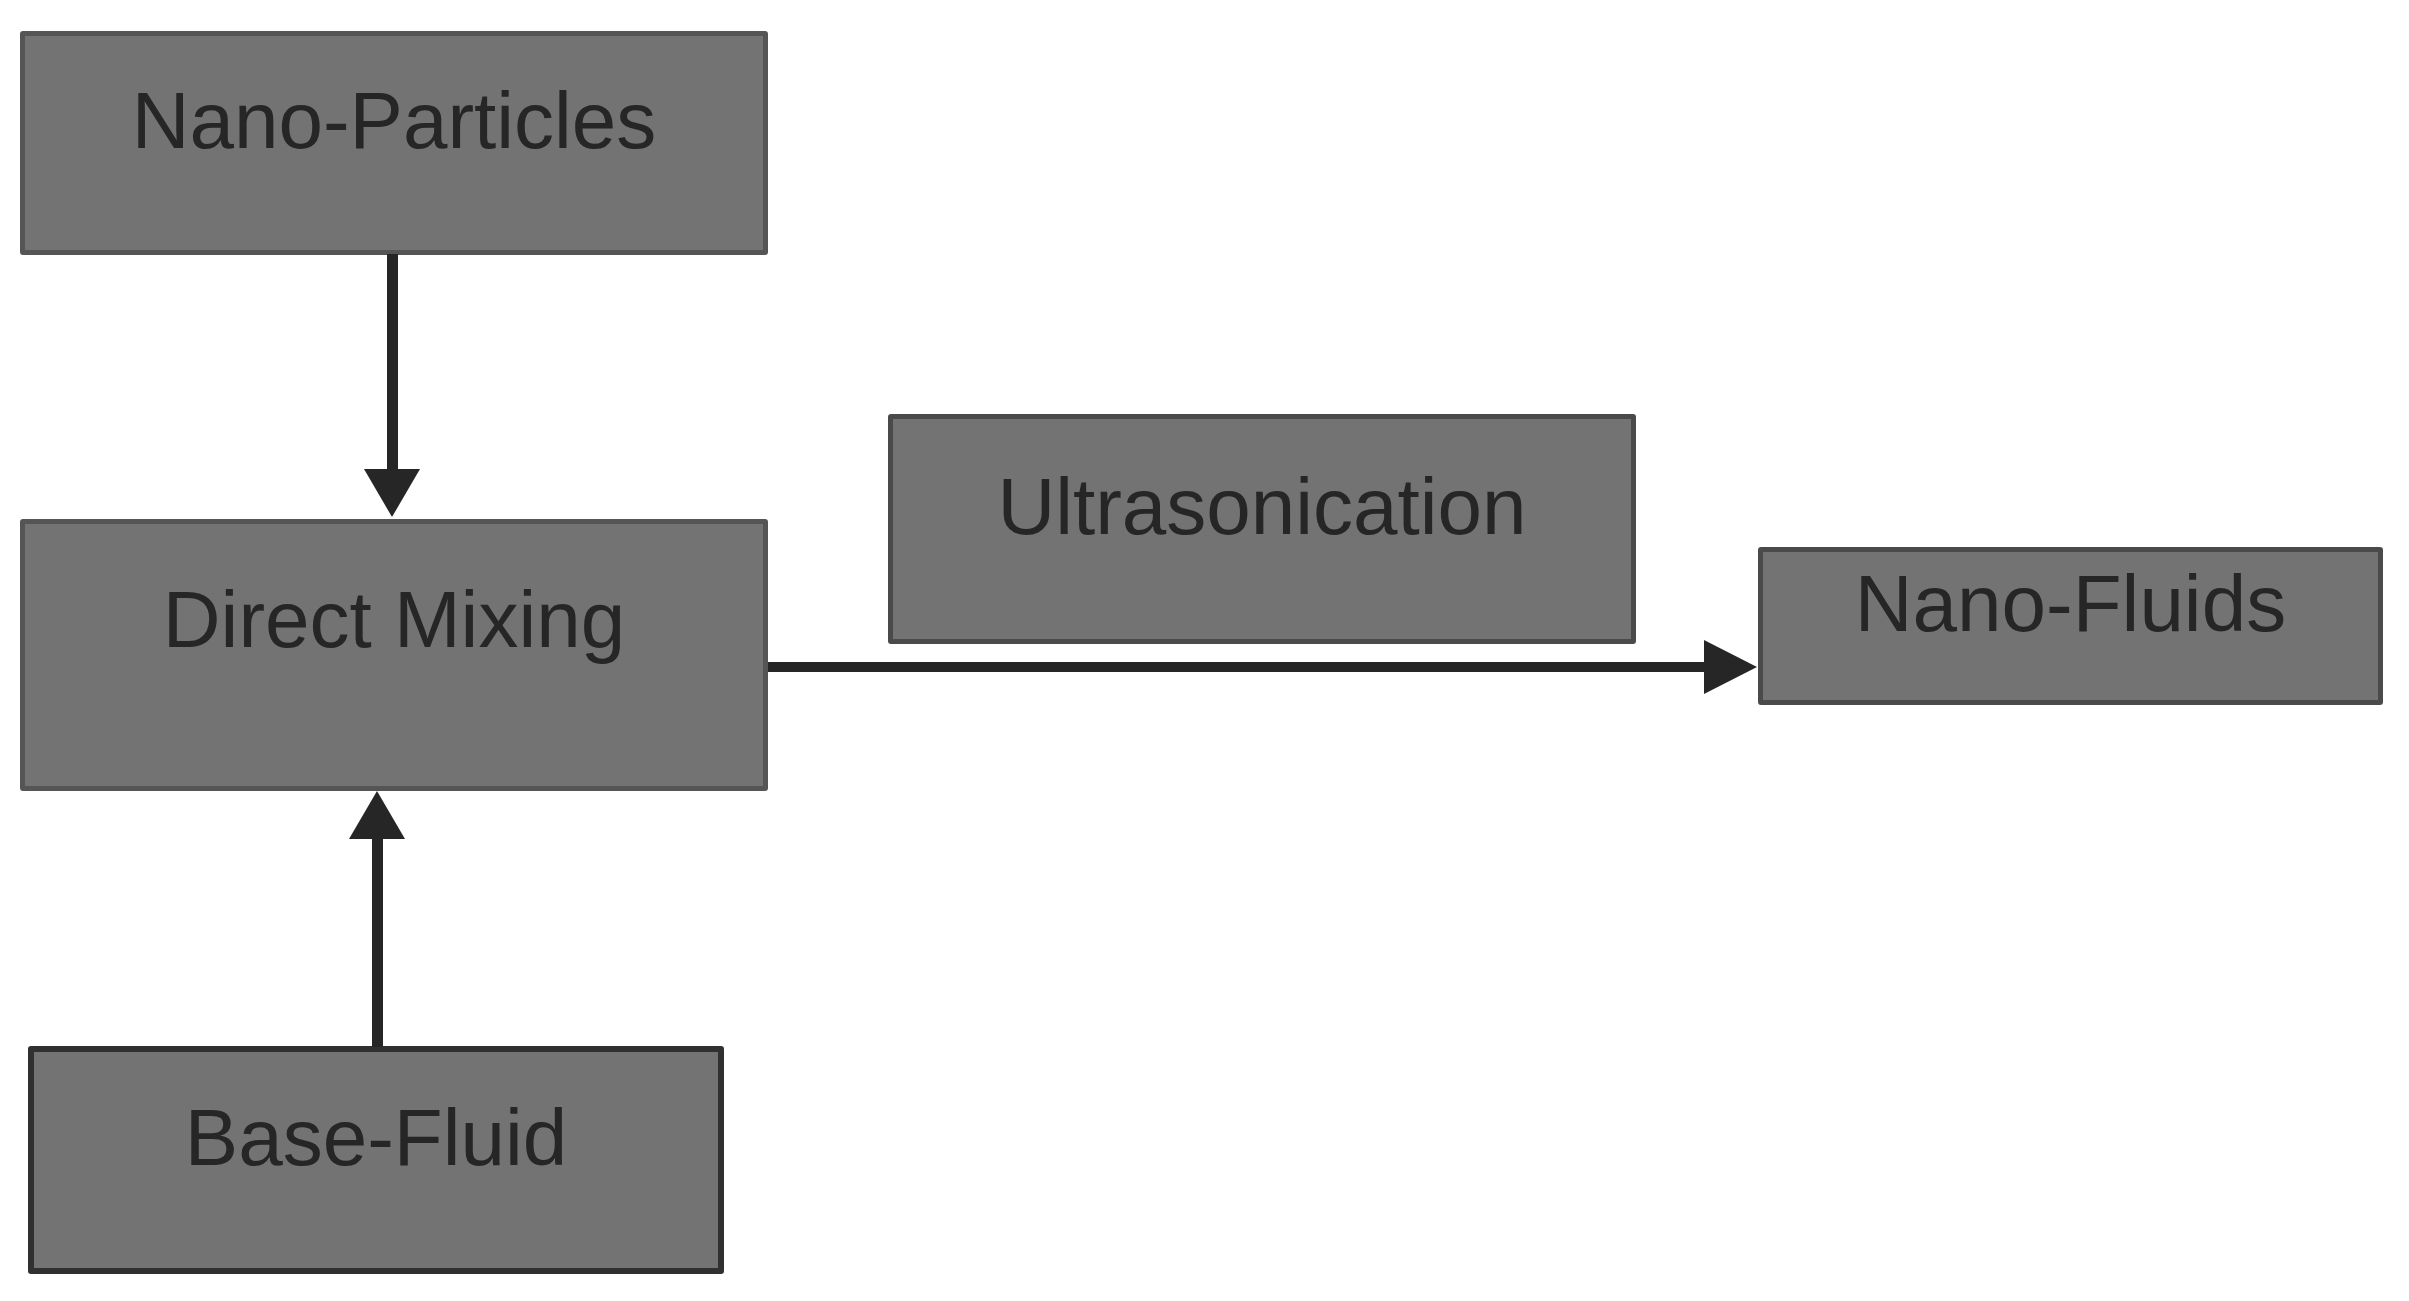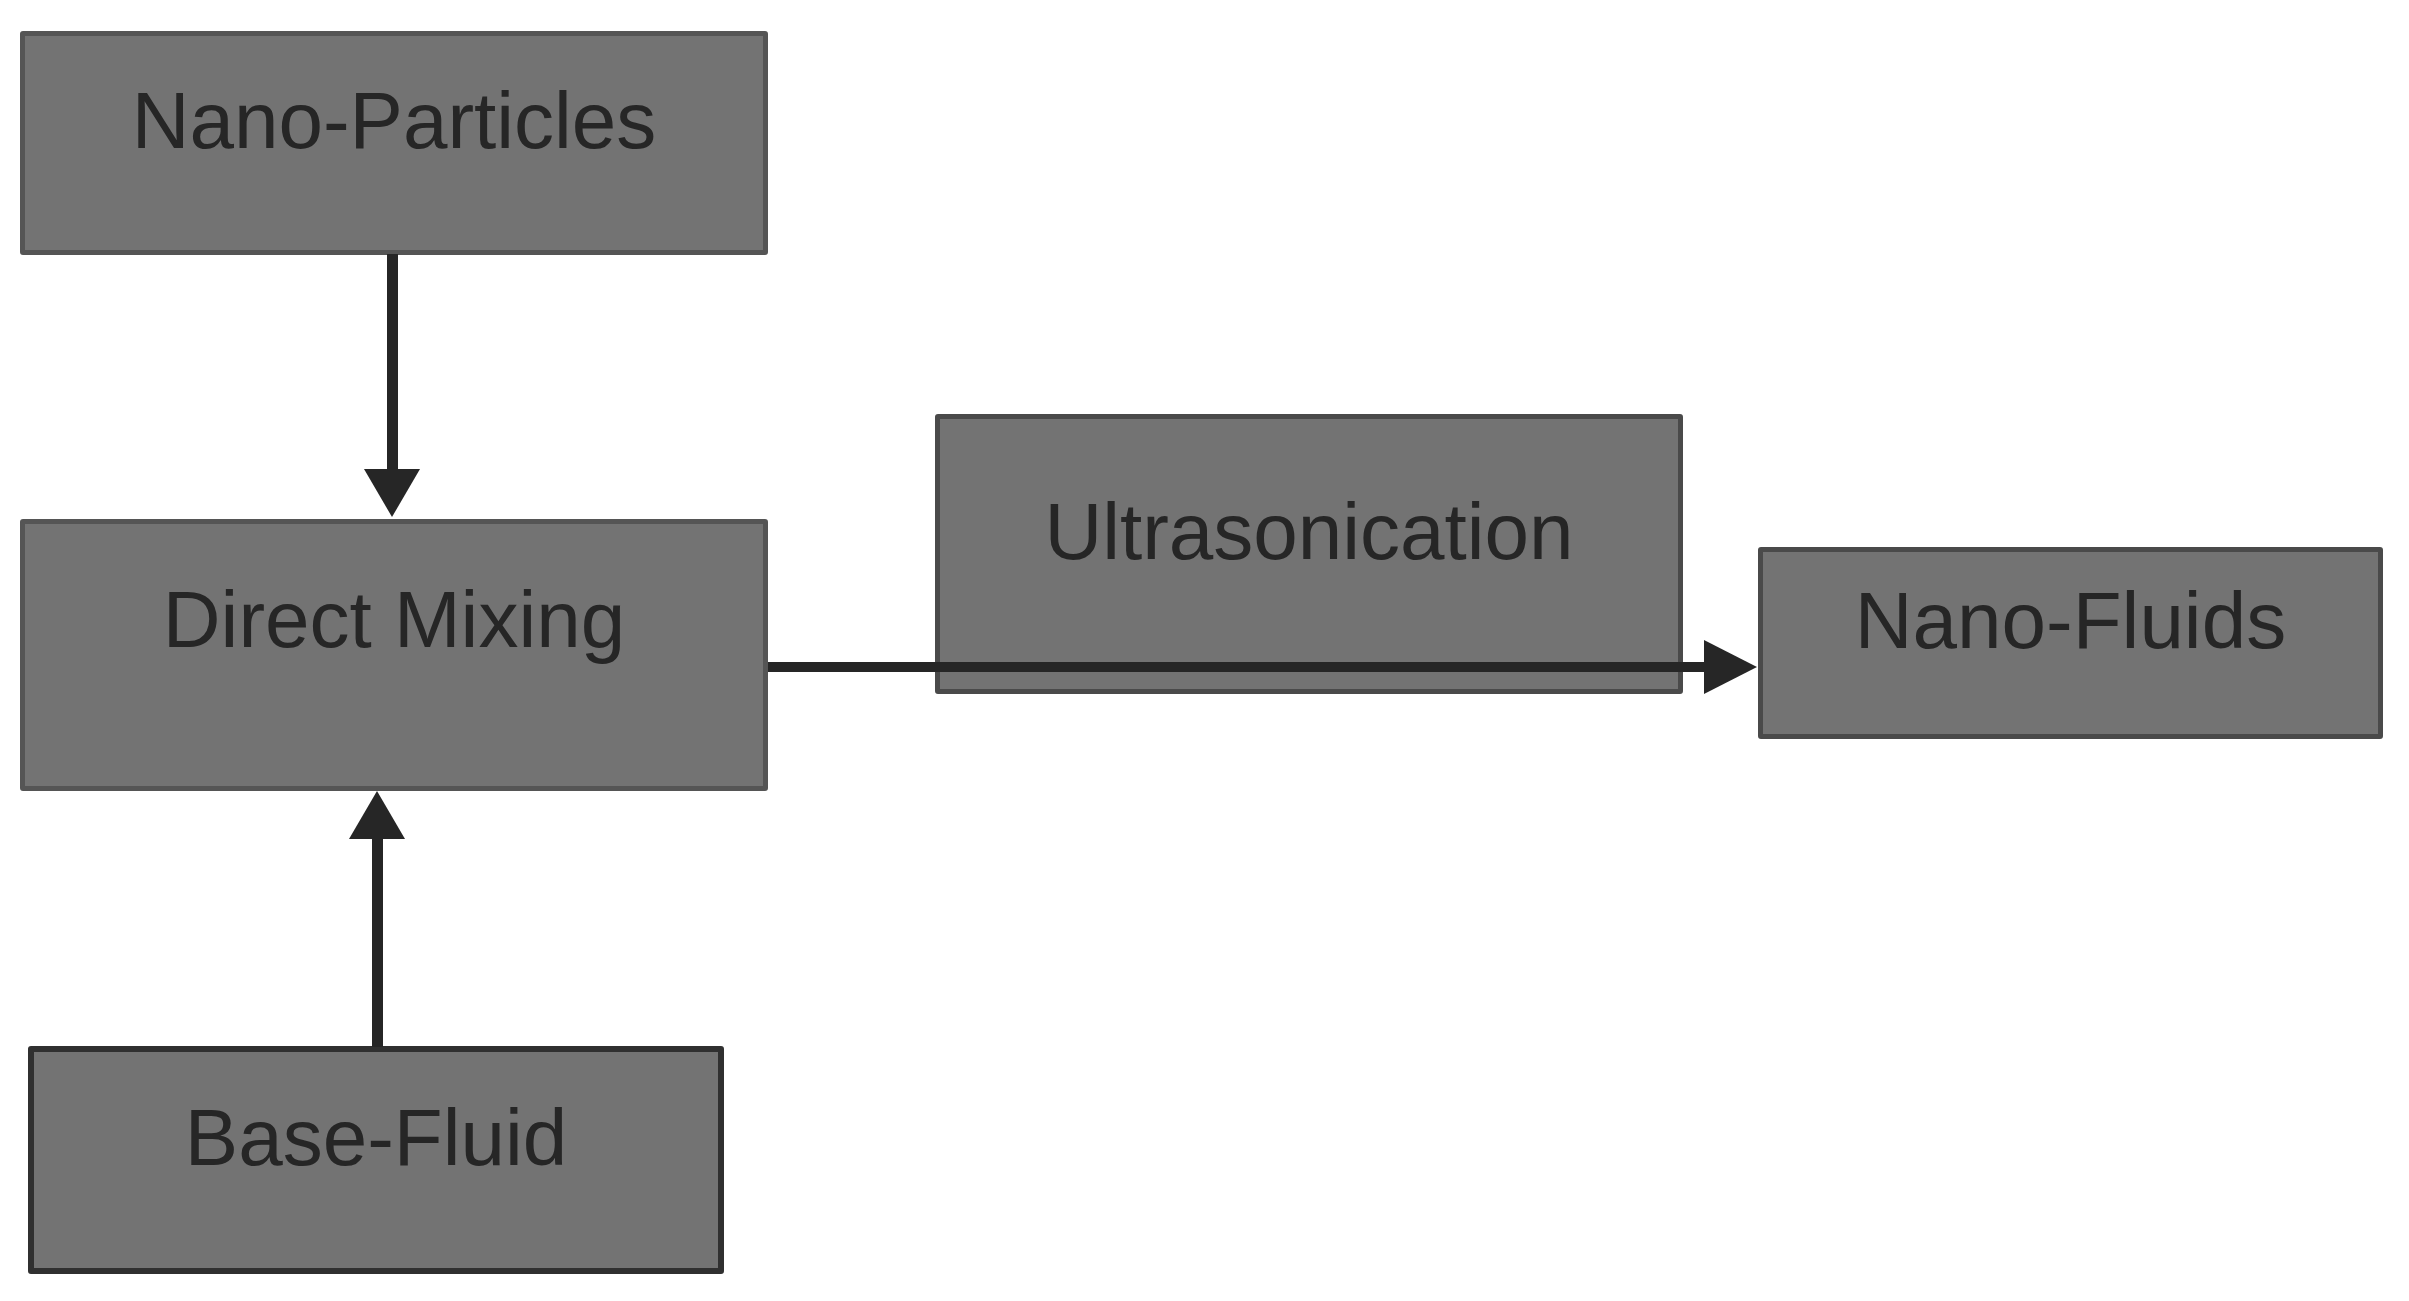--- a/index.html
+++ b/index.html
@@ -32,23 +32,23 @@
     letter-spacing: 0px;
     white-space: nowrap;
     margin-bottom: 45px;
   }
   
   .node-nano-particles { left: 20px;   top: 31px;   width: 748px; height: 224px; }
   .node-direct-mixing  { left: 20px;   top: 519px;  width: 748px; height: 272px; }
   .node-direct-mixing .node-label { margin-bottom: 70px; }
   .node-base-fluid     { left: 28px;   top: 1046px; width: 696px; height: 228px;
                          border-color: var(--box-border-dark, #303030); border-width: 6px; }
-  .node-ultrasonication{ left: 935px;  top: 414px;  width: 748px; height: 280px;
+  .node-ultrasonication{ left: 888px;  top: 414px;  width: 748px; height: 230px;
                          border-color: #4a4a4a; }
-  .node-nano-fluids    { left: 1758px; top: 547px;  width: 625px; height: 192px;
+  .node-nano-fluids    { left: 1758px; top: 547px;  width: 625px; height: 158px;
                          border-color: #4a4a4a; }
 
   
   .edge-line {
     position: absolute;
     background: var(--arrow, #262626);
   }
   .line-np-dm { left: 387px; top: 254px; width: 11px;  height: 222px; }
   .line-bf-dm { left: 372px; top: 838px; width: 11px;  height: 209px; }
   .line-dm-nf { left: 768px; top: 662px; width: 942px; height: 10px;  }

